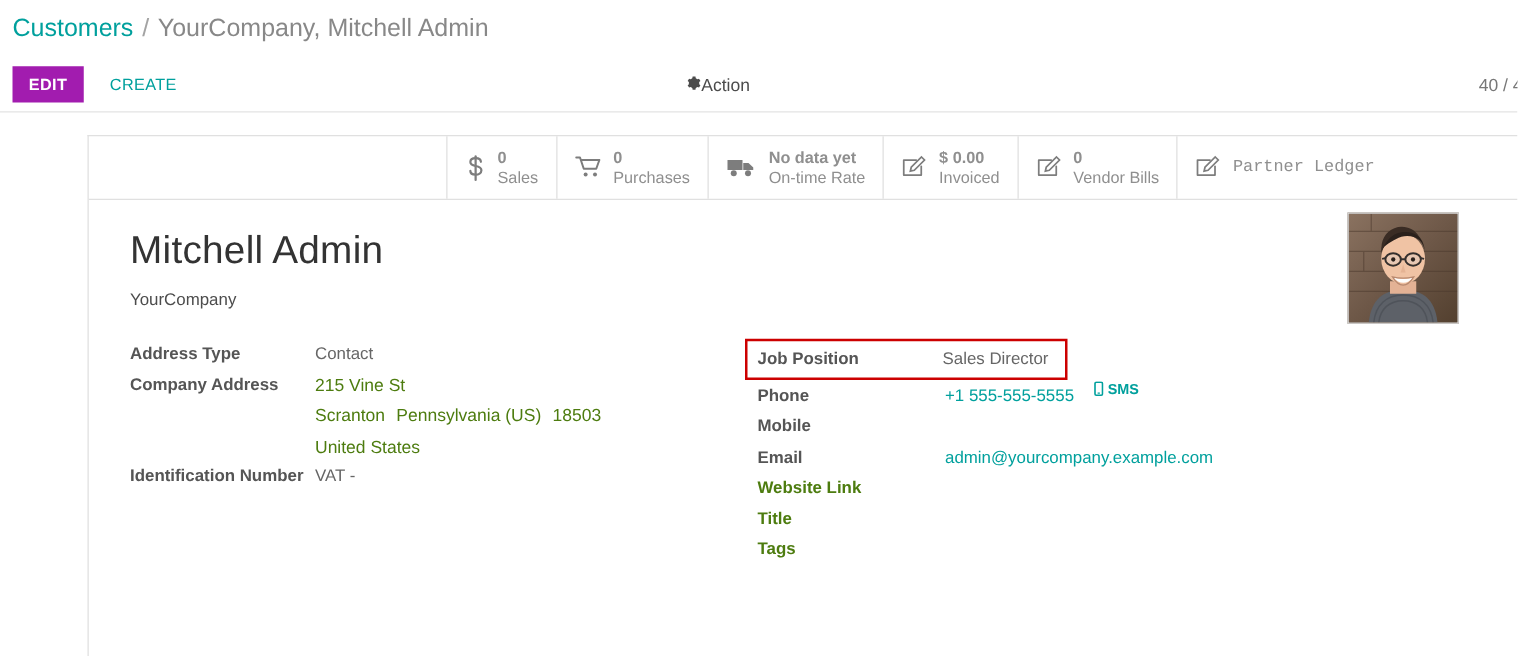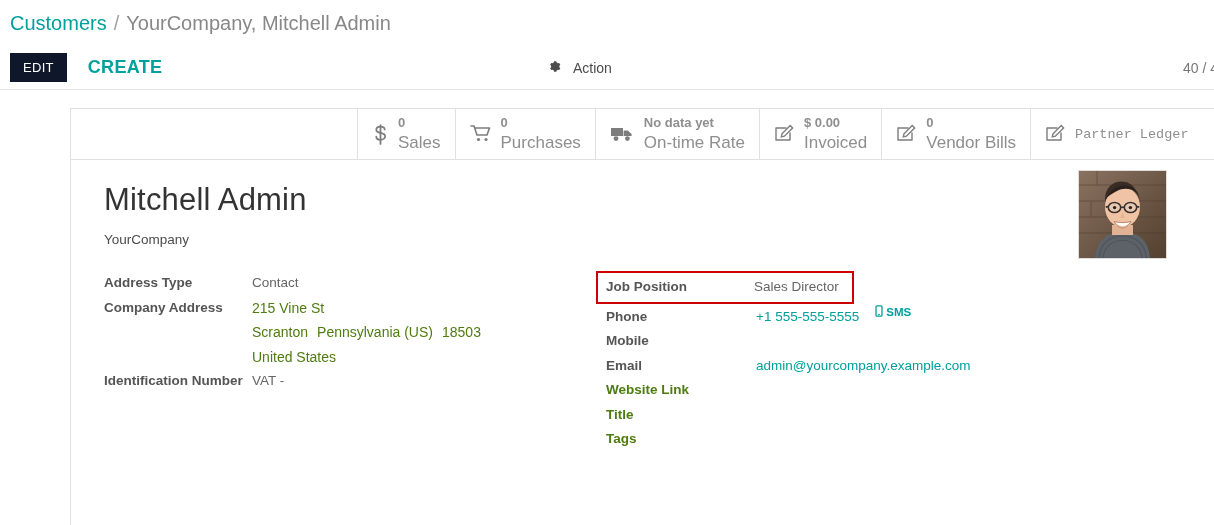--- a/index.html
+++ b/index.html
@@ -35,46 +35,46 @@
   
   .control-bar {
     height: 44px;
     display: flex;
     align-items: center;
     position: relative;
     border-bottom: 1px solid #e4e4e4;
     padding-left: 10px;
   }
   .btn-edit {
-    background: #0f172a;
+    background: #a21caf;
     color: #ffffff;
+    font-size: 13px;
+    font-weight: bold;
+    letter-spacing: .3px;
+    padding: 7px 13px;
+    border: none;
+    cursor: pointer;
+  }
+  .btn-create {
+    background: transparent;
+    color: #00a09d;
     font-size: 13px;
     font-weight: normal;
     letter-spacing: .3px;
     padding: 7px 13px;
     border: none;
-    cursor: pointer;
-  }
-  .btn-create {
-    background: transparent;
-    color: #00a09d;
-    font-size: 18px;
-    font-weight: bold;
-    letter-spacing: .3px;
-    padding: 7px 13px;
-    border: none;
     margin-left: 8px;
     cursor: pointer;
   }
   .action-menu {
     position: absolute;
     left: 548px;
     display: flex;
     align-items: center;
-    gap: 12px;
+    gap: 0;
     font-size: 14px;
     color: #4c4c4c;
     cursor: pointer;
   }
   .gear { font-size: 13px; color: #4c4c4c; }
   .pager {
     position: absolute;
     right: -4px;
     font-size: 14px;
     color: #777777;
@@ -125,21 +125,21 @@
     flex-direction: column;
     justify-content: center;
     line-height: 1.25;
   }
   .stat-value {
     font-size: 13px;
     font-weight: bold;
     color: #8f8f8f;
   }
   .stat-label {
-    font-size: 17px;
+    font-size: 13px;
     color: #8f8f8f;
   }
   .stat-single {
     font-size: 13.5px;
     color: #8f8f8f;
     font-family: Liberation Mono, monospace;
   }
 
   
   .record {

